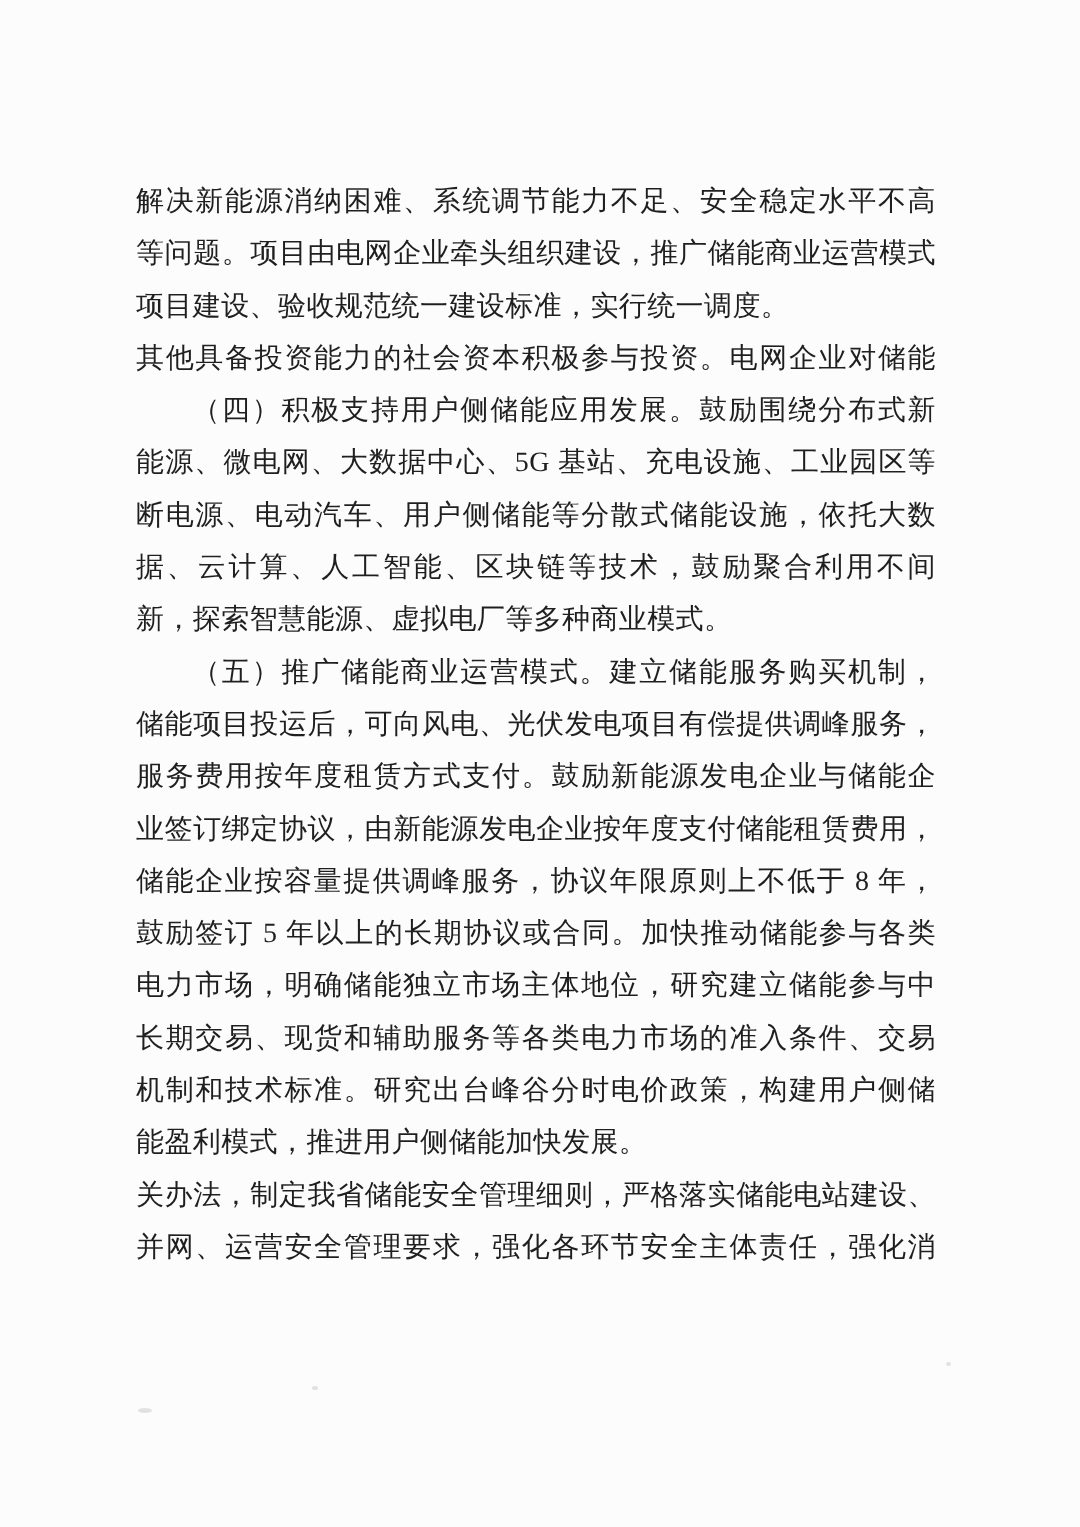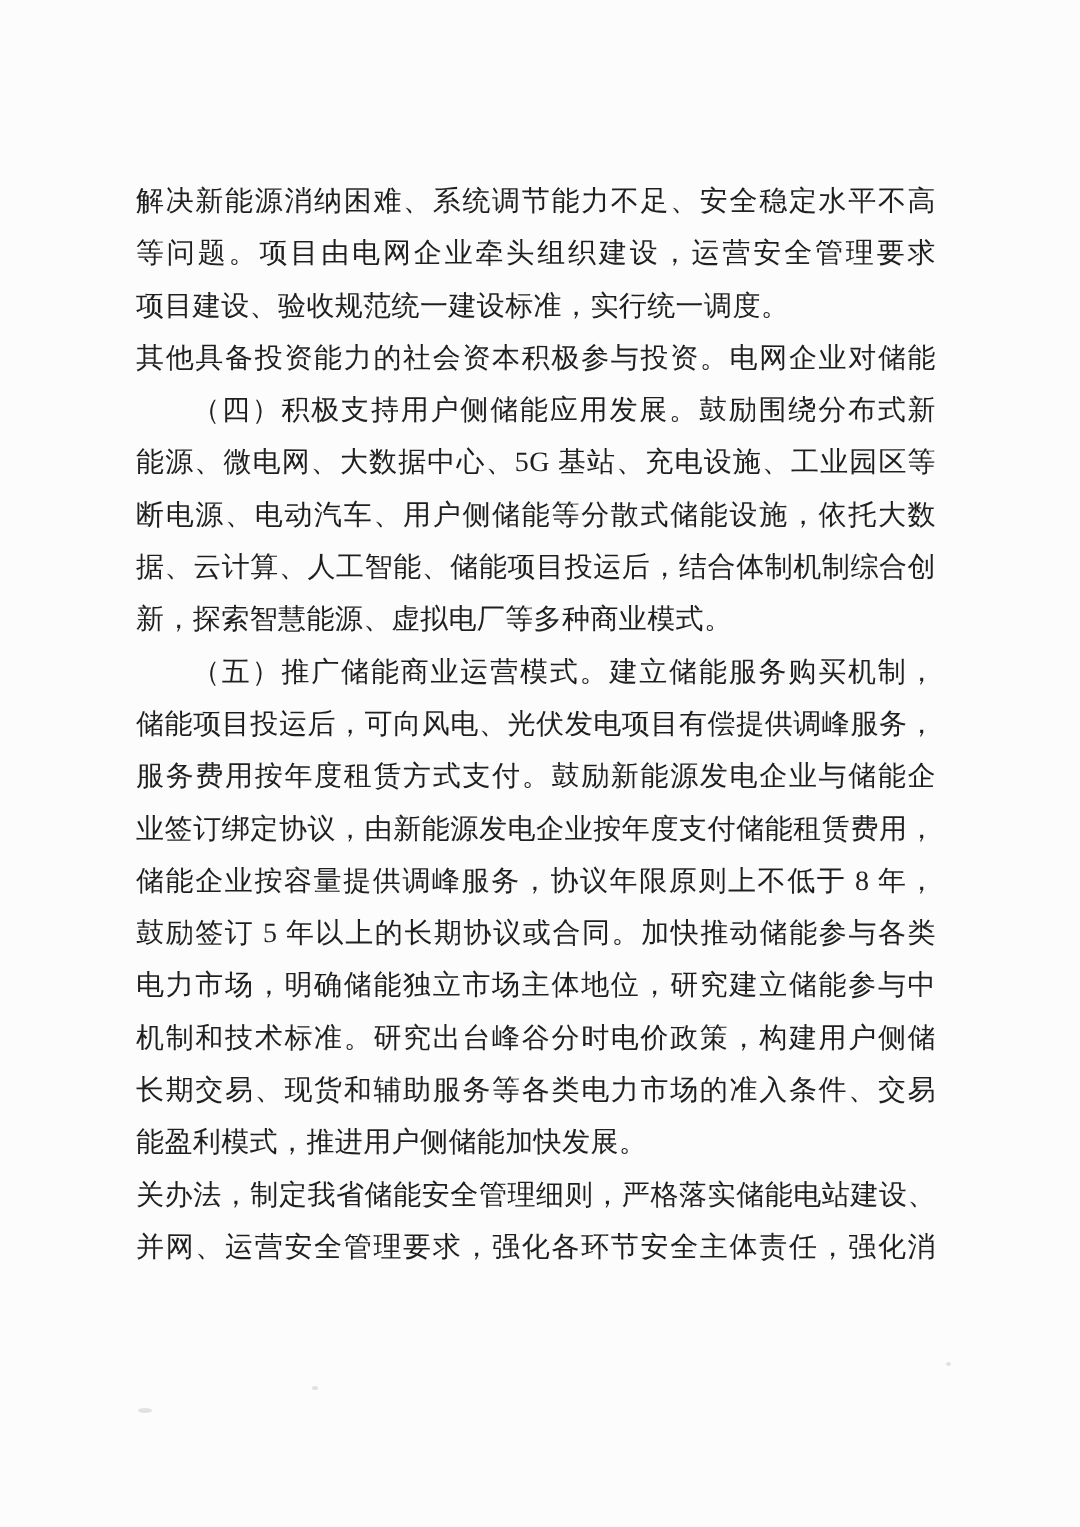--- a/index.html
+++ b/index.html
@@ -51,41 +51,41 @@
   .speck.s2 { left: 312px; top: 1386px; width: 6px;  height: 4px; }
   .speck.s3 { left: 946px; top: 1362px; width: 5px;  height: 4px; }
 </style>
 </head>
 <body>
 
 <div class="page">
   <div class="text-column" id="text-column">
       <div class="paragraph">
         <div class="line">解决新能源消纳困难、系统调节能力不足、安全稳定水平不高</div>
-        <div class="line">等问题。项目由电网企业牵头组织建设，运营安全管理要求</div>
+        <div class="line">等问题。项目由电网企业牵头组织建设，推广储能商业运营模式</div>
         <div class="line flush">项目建设、验收规范统一建设标准，实行统一调度。</div>
         <div class="line">其他具备投资能力的社会资本积极参与投资。电网企业对储能</div>
       </div>
       <div class="paragraph">
         <div class="line indent">（四）积极支持用户侧储能应用发展。鼓励围绕分布式新</div>
         <div class="line">能源、微电网、大数据中心、5G 基站、充电设施、工业园区等</div>
         <div class="line">断电源、电动汽车、用户侧储能等分散式储能设施，依托大数</div>
-        <div class="line">据、云计算、人工智能、储能项目投运后，结合体制机制综合创</div>
+        <div class="line">据、云计算、人工智能、区块链等技术，鼓励聚合利用不间</div>
         <div class="line flush">新，探索智慧能源、虚拟电厂等多种商业模式。</div>
       </div>
       <div class="paragraph">
         <div class="line indent">（五）推广储能商业运营模式。建立储能服务购买机制，</div>
         <div class="line">储能项目投运后，可向风电、光伏发电项目有偿提供调峰服务，</div>
         <div class="line">服务费用按年度租赁方式支付。鼓励新能源发电企业与储能企</div>
         <div class="line">业签订绑定协议，由新能源发电企业按年度支付储能租赁费用，</div>
         <div class="line">储能企业按容量提供调峰服务，协议年限原则上不低于 8 年，</div>
         <div class="line">鼓励签订 5 年以上的长期协议或合同。加快推动储能参与各类</div>
         <div class="line">电力市场，明确储能独立市场主体地位，研究建立储能参与中</div>
+        <div class="line">长期交易、现货和辅助服务等各类电力市场的准入条件、交易</div>
         <div class="line">机制和技术标准。研究出台峰谷分时电价政策，构建用户侧储</div>
-        <div class="line">长期交易、现货和辅助服务等各类电力市场的准入条件、交易</div>
         <div class="line flush">能盈利模式，推进用户侧储能加快发展。</div>
       </div>
       <div class="paragraph">
         <div class="line">关办法，制定我省储能安全管理细则，严格落实储能电站建设、</div>
         <div class="line">并网、运营安全管理要求，强化各环节安全主体责任，强化消</div>
       </div>
     </div>
   <div class="speck s1"></div>
   <div class="speck s2"></div>
   <div class="speck s3"></div>

